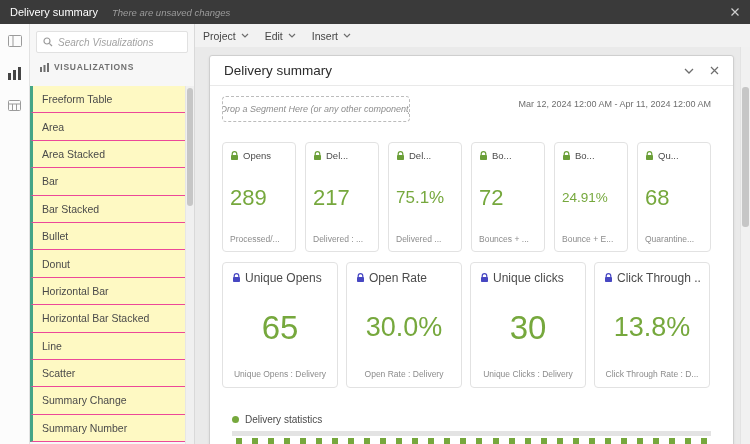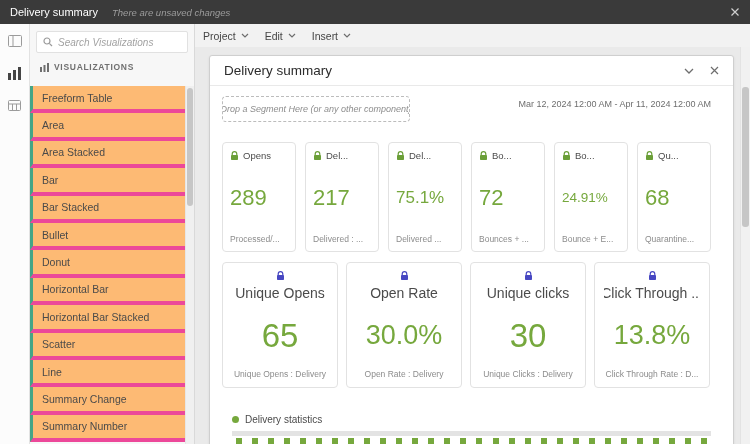--- a/index.html
+++ b/index.html
@@ -20,21 +20,21 @@
   .left-rail { width:30px; flex:none; background:#fcfcfc; border-right:1px solid #e2e2e2; display:flex; flex-direction:column; align-items:center; padding-top:9px; gap:16px; }
   .rail-btn { width:20px; height:16px; display:flex; align-items:center; justify-content:center; cursor:pointer; }
 
   
   .sidebar { width:165px; flex:none; background:#f7f7f7; border-right:1px solid #d9d9d9; position:relative; }
   .search-box { margin:7px 6px 0; height:22px; background:#fff; border:1px solid #e1e1e1; border-radius:2px; display:flex; align-items:center; gap:5px; padding:0 6px; }
   .search-input { flex:1; min-width:0; border:0; outline:0; background:transparent; font-family:inherit; font-size:10px; font-style:italic; color:#6e6e6e; }
   .search-input::placeholder { color:#a2a2a2; font-style:italic; }
   .viz-header { display:flex; align-items:center; gap:5px; padding:9px 10px 6px; color:#707070; font-size:8.5px; font-weight:bold; letter-spacing:.7px; }
   .viz-list { position:absolute; top:62px; left:0; right:0; bottom:0; overflow:hidden; }
-  .viz-item { height:27.4px; background:#fdba74; border-bottom:4px solid #ec4899; border-left:3px solid #44a586; display:flex; align-items:center; padding-left:9px; font-size:10.5px; color:#4a4a4a; cursor:pointer; white-space:nowrap; overflow:hidden; }
+  .viz-item { height:27.4px; background:#fef9c3; border-bottom:1px solid #ec4899; border-left:3px solid #44a586; display:flex; align-items:center; padding-left:9px; font-size:10.5px; color:#4a4a4a; cursor:pointer; white-space:nowrap; overflow:hidden; }
   .sidebar-scrollbar { position:absolute; top:62px; right:0; bottom:0; width:9px; background:#f0f0f0; border-left:1px solid #e6e6e6; }
   .scroll-thumb { position:absolute; left:1px; width:6px; background:#c6c6c6; border-radius:3px; }
   .sidebar-scrollbar .scroll-thumb { top:2px; height:118px; }
 
   
   .main { flex:1; min-width:0; display:flex; flex-direction:column; background:#eaeaea; position:relative; }
   .menubar { height:23px; flex:none; display:flex; align-items:center; gap:16px; padding-left:8px; background:#f2f2f2; }
   .menu-item { display:flex; align-items:center; gap:5px; font-size:10.5px; color:#454545; cursor:pointer; }
   .menu-item .chev { color:#6e6e6e; display:flex; }
   .workspace { flex:1; position:relative; overflow:hidden; }
@@ -57,21 +57,21 @@
   .date-range { font-size:9px; color:#6e6e6e; margin-top:3px; }
 
   
   .cards-row { display:flex; gap:9px; }
   .cards-row.small-row { margin-top:20px; }
   .cards-row.large-row { margin-top:10px; gap:8px; }
   .card { background:#fff; border:1px solid #e2e2e2; border-radius:4px; display:flex; flex-direction:column; overflow:hidden; cursor:pointer; }
   .card.small { width:74px; height:110px; padding:7px; }
   .card.large { width:116px; height:126px; padding:8px 9px; }
   .card-head { display:flex; align-items:center; gap:4px; font-size:9.5px; color:#4b4b4b; white-space:nowrap; overflow:hidden; flex:none; }
-  .card.large .card-head { font-size:14px;flex-direction:column; }
+  .card.large .card-head { font-size:12px; }
   .card.small .lock { color:#6b9f38; flex:none; }
   .card.large .lock { color:#4747c2; flex:none; }
   .value-wrap { flex:1; display:flex; align-items:center; overflow:hidden; }
   .card.large .value-wrap { justify-content:center; }
   .value { color:#76a83d; line-height:1; }
   .subtitle { flex:none; font-size:8.5px; color:#8c8c8c; white-space:nowrap; overflow:hidden; }
   .card.large .subtitle { text-align:center; }
 
   
   .chart-section { margin-top:26px; margin-left:10px; }
@@ -168,25 +168,25 @@
 
           <div class="viz-item">
             <span>Horizontal Bar</span>
           </div>
 
           <div class="viz-item">
             <span>Horizontal Bar Stacked</span>
           </div>
 
           <div class="viz-item">
+            <span>Line</span>
+          </div>
+
+          <div class="viz-item">
             <span>Scatter</span>
-          </div>
-
-          <div class="viz-item">
-            <span>Line</span>
           </div>
 
           <div class="viz-item">
             <span>Summary Change</span>
           </div>
 
           <div class="viz-item">
             <span>Summary Number</span>
           </div>
 

